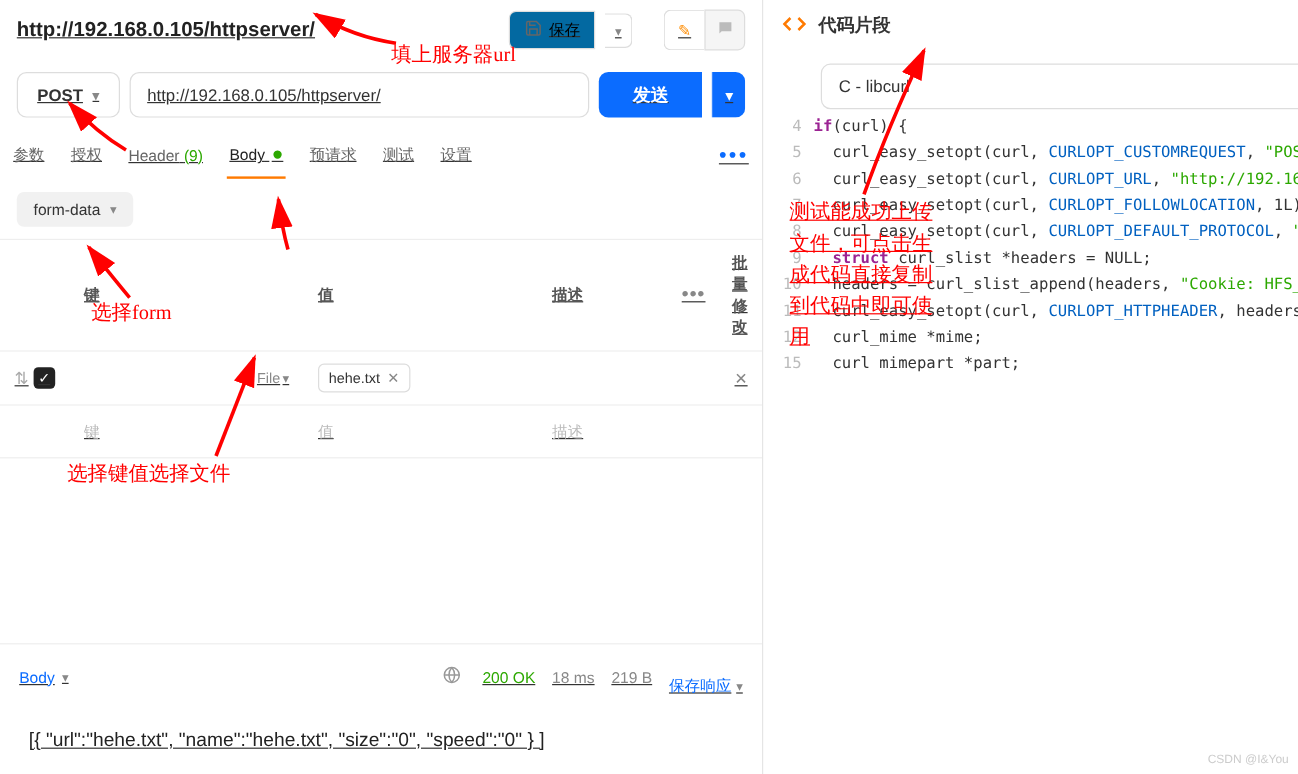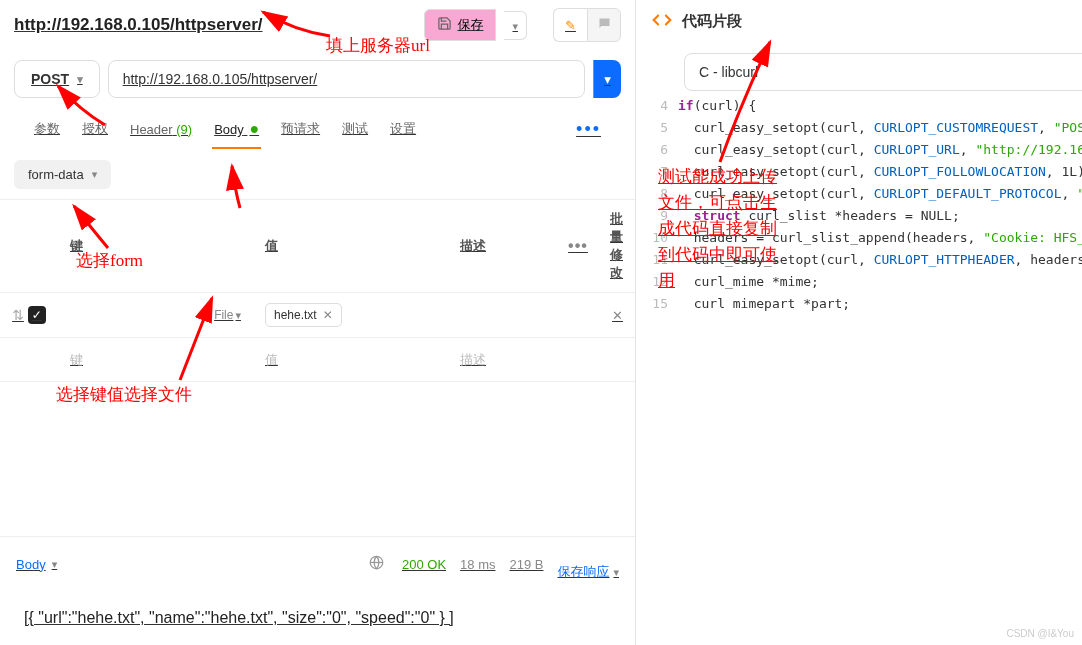--- a/index.html
+++ b/index.html
@@ -13,37 +13,37 @@
       overflow: hidden;
       position: relative;
     }
     .main-container { display: flex; height: 100%; }
     .left-panel { width: 680px; border-right: 1px solid #e5e5e5; display: flex; flex-direction: column; text-decoration: underline; }
     .right-panel { flex: 1; display: flex; flex-direction: column; }
 
     
     .url-header { display: flex; align-items: center; padding: 8px 14px; gap: 8px; }
     .url-text { flex: 1; font-size: 17px; font-weight: 600; color: #222; }
-    .save-btn { display: flex; align-items: center; gap: 5px; padding: 6px 12px; border: 1px solid #ddd; border-radius: 6px 0 0 6px; background: #f9a8d4; cursor: pointer; font-size: 13px; }
+    .save-btn { display: flex; align-items: center; gap: 5px; padding: 6px 12px; border: 1px solid #ddd; border-radius: 6px 0 0 6px; background: #0369a1; cursor: pointer; font-size: 13px; }
     .save-dd { border: 1px solid #ddd; border-left: none; border-radius: 0 6px 6px 0; padding: 6px 8px; background: #fff; cursor: pointer; }
     .icon-group { display: flex; margin-left: 18px; }
     .icon-btn { width: 34px; height: 34px; border: 1px solid #ddd; background: #fff; display: flex; align-items: center; justify-content: center; cursor: pointer; }
     .icon-btn:first-child { border-radius: 6px 0 0 6px; border-right: none; }
     .icon-btn:last-child { border-radius: 0 6px 6px 0; background: #f5f5f5; }
     .pencil-icon { color: #ff8c00; }
 
     
     .req-row { display: flex; gap: 8px; padding: 10px 14px; align-items: stretch; }
     .method-select { display: flex; align-items: center; gap: 8px; border: 1px solid #ddd; border-radius: 8px; padding: 10px 16px; font-weight: 700; background: #fff; cursor: pointer; font-size: 14px; }
     .url-input { flex: 1; border: 1px solid #ddd; border-radius: 8px; padding: 0 14px; display: flex; align-items: center; font-size: 14px; color: #333; }
     .send-btn { background: #0b6cff; color: #fff; border: none; border-radius: 8px 0 0 8px; padding: 0 28px; font-size: 15px; font-weight: 600; cursor: pointer; }
     .send-dd { background: #0b6cff; color: #fff; border: none; border-left: 1px solid rgba(255,255,255,0.3); border-radius: 0 8px 8px 0; padding: 0 10px; cursor: pointer; }
 
     
-    .tabs { display: flex; align-items: center; gap: 22px; padding: 8px 34px; font-size: 13px; color: #666; }
+    .tabs { display: flex; align-items: center; gap: 22px; padding: 8px 11px; font-size: 13px; color: #666; }
     .tab { cursor: pointer; position: relative; padding: 4px 0; }
     .tab .badge { color: #2ca800; }
     .tab.active { color: #222; font-weight: 500; }
     .tab.active::after { content: ""; position: absolute; left: -2px; right: -2px; bottom: -7px; height: 2px; background: #ff7a00; }
     .tab-dot { color: #2ca800; font-size: 16px; margin-left: 2px; }
     .tab-more { margin-left: auto; color: #0b6cff; cursor: pointer; font-size: 18px; letter-spacing: 2px; }
 
     
     .body-type-row { padding: 10px 14px; }
     .body-type { display: inline-flex; align-items: center; gap: 8px; background: #f1f1f1; border-radius: 6px; padding: 7px 14px; cursor: pointer; font-size: 13px; }
@@ -137,20 +137,21 @@
     </div>
 
     <div class="req-row">
       <div class="method-select">
         <span>POST</span>
         <span class="chevron">▾</span>
       </div>
       <div class="url-input">
         <span>http://192.168.0.105/httpserver/</span>
       </div>
+      <button class="send-btn">发送</button>
       <button class="send-dd"><span>▾</span></button>
     </div>
 
     <div class="tabs">
       <div class="tab">参数</div>
       <div class="tab">授权</div>
       <div class="tab">
         <span>Header</span>
         <span class="badge">(9)</span>
       </div>

